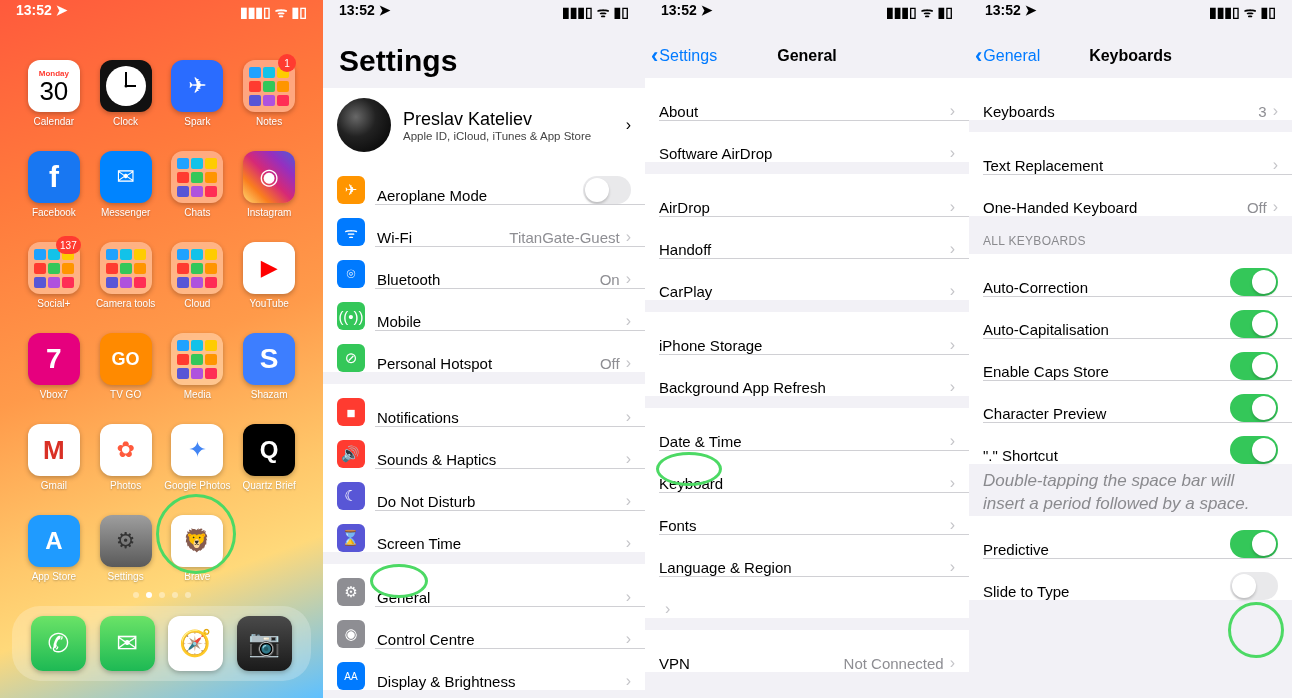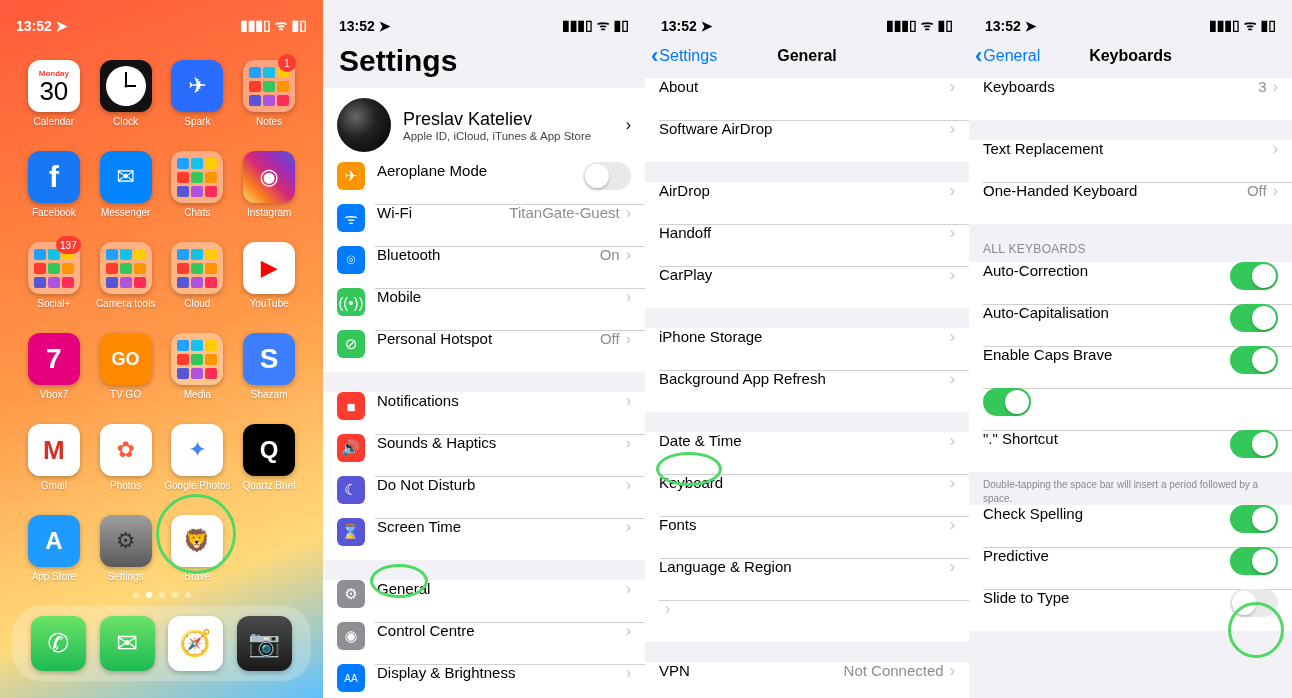--- a/index.html
+++ b/index.html
@@ -4,21 +4,21 @@
 <style>
 * { box-sizing: border-box; margin: 0; padding: 0; }
 body { font-family: -apple-system, "Helvetica Neue", Arial, sans-serif; background: #fff; width: 1292px; height: 698px; display: flex; }
 .panel { height: 698px; position: relative; overflow: hidden; }
 .panel.p1 { width: 323px; }
 .panel.p2 { width: 322px; }
 .panel.p3 { width: 324px; }
 .panel.p4 { width: 323px; }
 
 
-.statusbar { height: 34px; display: flex; justify-content: space-between; align-items: flex-end; padding: 2px 16px 0; font-size: 14px; font-weight: 600; }
+.statusbar { height: 34px; display: flex; justify-content: space-between; align-items: flex-start; padding: 2px 16px 0; font-size: 14px; font-weight: 600; }
 .sb-left { display: flex; align-items: center; gap: 4px; }
 .sb-right { display: flex; align-items: center; gap: 4px; }
 .p1 .statusbar { color: #fff; }
 .p2 .statusbar, .p3 .statusbar, .p4 .statusbar { color: #000; }
 
 
 .p1 { background: linear-gradient(160deg,#ff5a3c 0%,#ff7a3c 25%,#ff9a4a 50%,#ffc76a 70%,#ffd97a 80%,#5ec0ff 100%); }
 .icon-grid { padding: 26px 18px 0; display: grid; grid-template-columns: repeat(4,1fr); gap: 24px 0; }
 .app { display: flex; flex-direction: column; align-items: center; position: relative; }
 .app .tile { width: 52px; height: 52px; border-radius: 12px; background: rgba(255,255,255,.9); box-shadow: 0 2px 5px rgba(0,0,0,.25); display: flex; align-items: center; justify-content: center; overflow: hidden; font-size: 22px; }
@@ -41,31 +41,31 @@
 
 .clock-tile { background:#111!important; }
 
 
 .light-bg { background: #f2f1f6; height: 100%; display: flex; flex-direction: column; }
 .navbar { height: 44px; display: flex; align-items: center; justify-content: center; position: relative; border-bottom: .5px solid rgba(0,0,0,0); padding: 0 10px; }
 .navbar .back { position: absolute; left: 6px; color: #007aff; font-size: 16px; display: flex; align-items: center; }
 .navbar .back .chev { font-size: 22px; font-weight: 600; margin-right: 1px; }
 .navbar .navtitle { font-size: 16px; font-weight: 600; }
 .big-title { font-size: 30px; font-weight: 700; padding: 10px 16px 10px; }
-.group { margin-top: 20px; }
+.group { margin-top: 12px; }
 .group:first-of-type { margin-top: 0; }
-.row { background: #fff; min-height: 42px; display: flex; align-items: flex-start; padding: 0 14px; position: relative; font-size: 15px; }
+.row { background: #fff; min-height: 42px; display: flex; align-items: flex-end; padding: 0 14px; position: relative; font-size: 15px; }
 .row + .row::before { content:""; position:absolute; left:14px; right:0; top:0; height:.5px; background:#d0d0d4; }
 .p2 .row + .row::before { left: 52px; }
 .row .icon28 { width: 28px; height: 28px; border-radius: 6px; margin-right: 12px; display:flex;align-items:center;justify-content:center;color:#fff;font-size:15px; flex-shrink:0; }
 .row .label { flex: 1; }
 .row .value { color: #8e8e93; font-size: 15px; }
 .row .chev-r { color: #c5c5c9; font-size: 16px; margin-left: 6px; }
 .group-header { font-size: 12px; color: #8a8a8e; text-transform: uppercase; padding: 18px 14px 6px; letter-spacing: .3px; }
-.group-footer { font-size: 10px; color: #8a8a8e; padding: 6px 14px 0; line-height: 1.35; }
+.group-footer { font-size: 17px; color: #8a8a8e; padding: 6px 14px 0; line-height: 1.35; font-style: italic; }
 .toggle { width: 48px; height: 28px; border-radius: 14px; background: #e9e9eb; position: relative; }
 .toggle.on { background: #34c759; }
 .toggle .knob { position: absolute; top: 2px; left: 2px; width: 24px; height: 24px; border-radius: 50%; background: #fff; box-shadow: 0 2px 3px rgba(0,0,0,.2); transition: none; }
 .toggle.on .knob { left: 22px; }
 .profile-row { padding: 10px 14px; display:flex; align-items:center; background:#fff; }
 .profile-row .av { width: 54px; height: 54px; border-radius: 50%; background: radial-gradient(circle at 35% 35%,#666 1%,#222 40%,#000 100%); margin-right: 12px; }
 .profile-row .nm { font-size: 18px; font-weight: 500; }
 .profile-row .sub { font-size: 11.5px; color: #444; }
 .scroll { overflow-y: auto; flex: 1; }
 .scroll::-webkit-scrollbar{width:0}
@@ -501,45 +501,40 @@
               <div class="knob"></div>
             </div>
           </div>
           <div class="row">
             <div class="label">Auto-Capitalisation</div>
             <div class="toggle on">
               <div class="knob"></div>
             </div>
           </div>
           <div class="row">
-            <div class="label">Enable Caps Brave</div>
+            <div class="label">Enable Caps Store</div>
             <div class="toggle on">
               <div class="knob"></div>
             </div>
           </div>
           <div class="row">
+            <div class="label">Character Preview</div>
             <div class="toggle on">
               <div class="knob"></div>
             </div>
           </div>
           <div class="row">
             <div class="label">"." Shortcut</div>
             <div class="toggle on">
               <div class="knob"></div>
             </div>
           </div>
         </div>
         <div class="group-footer">Double-tapping the space bar will insert a period followed by a space.</div>
         <div>
-          <div class="row">
-            <div class="label">Check Spelling</div>
-            <div class="toggle on">
-              <div class="knob"></div>
-            </div>
-          </div>
           <div class="row">
             <div class="label">Predictive</div>
             <div class="toggle on">
               <div class="knob"></div>
             </div>
           </div>
           <div class="row">
             <div class="label">Slide to Type</div>
             <div class="toggle">
               <div class="knob"></div>

